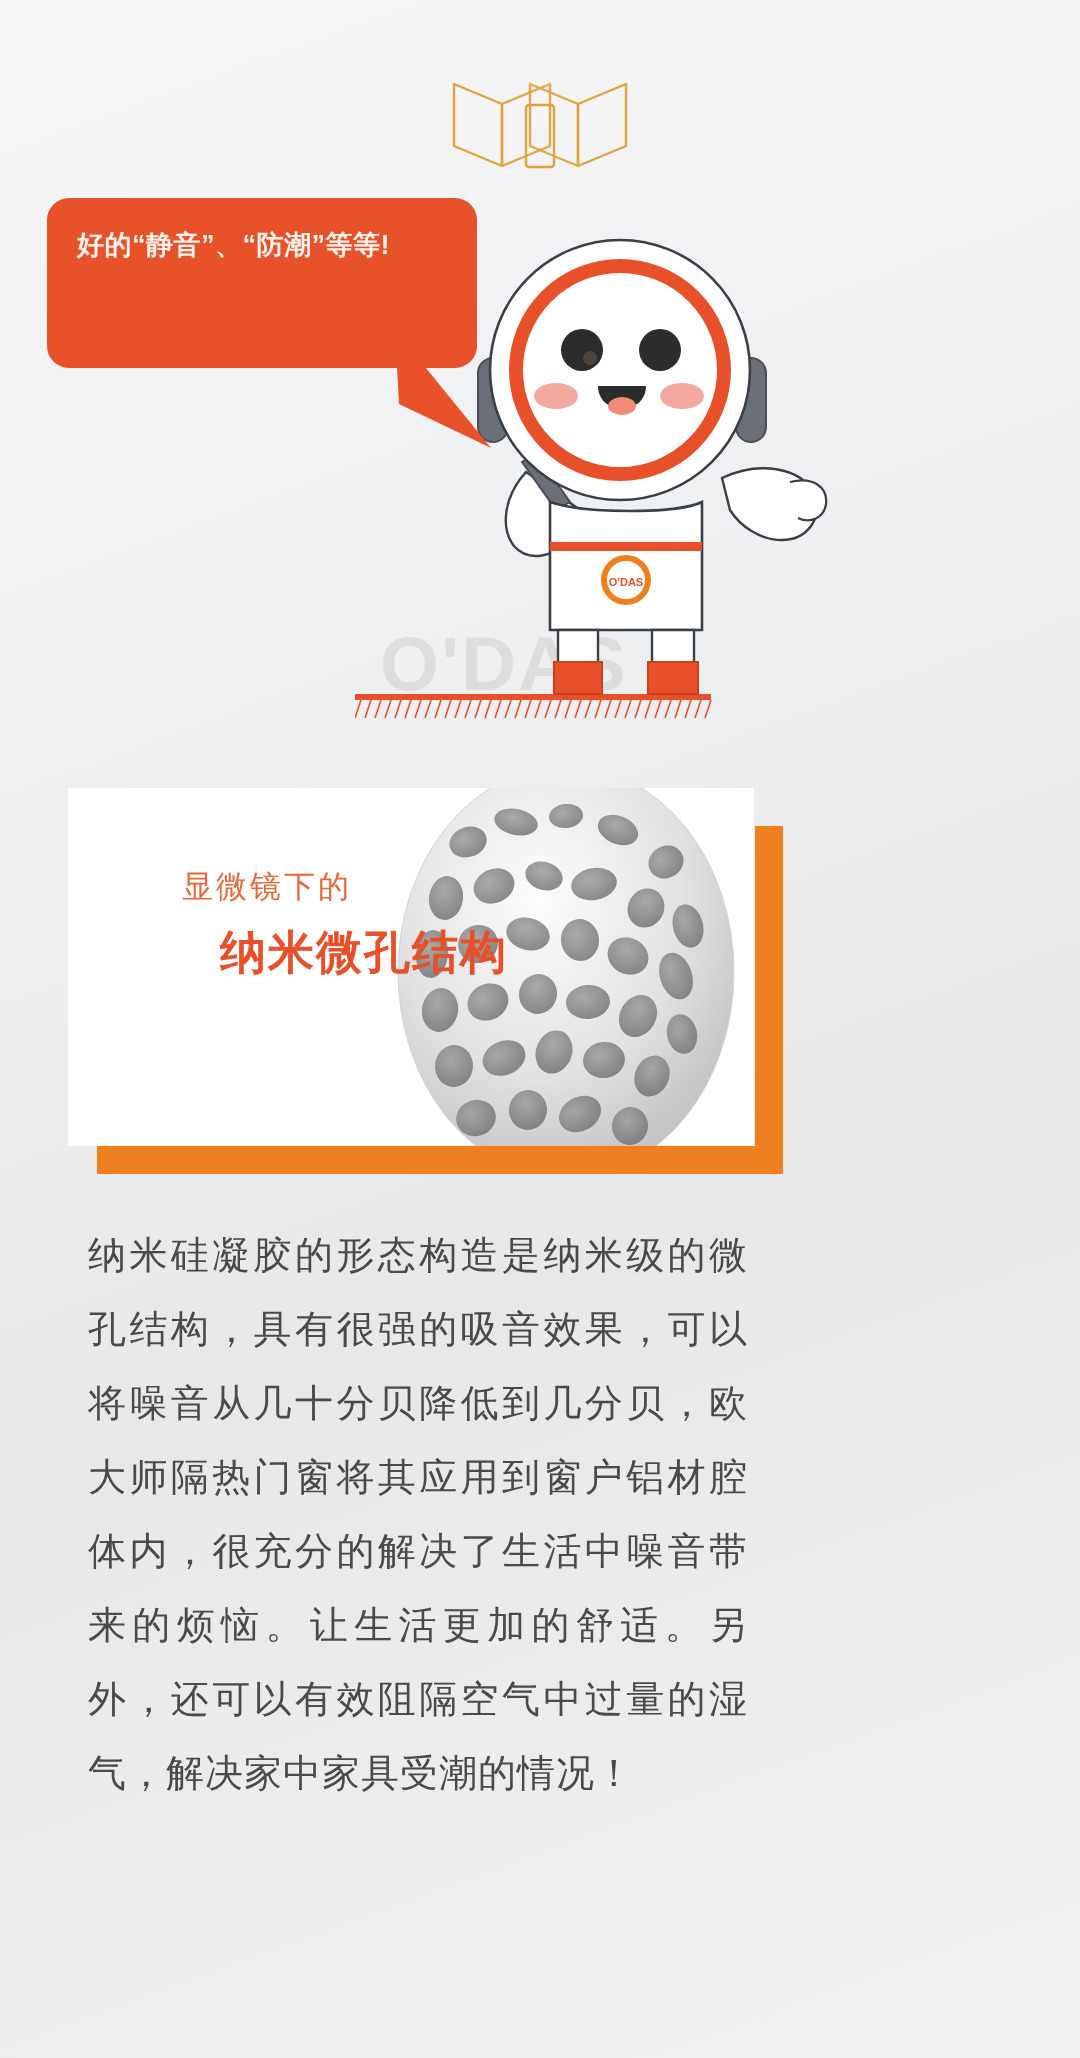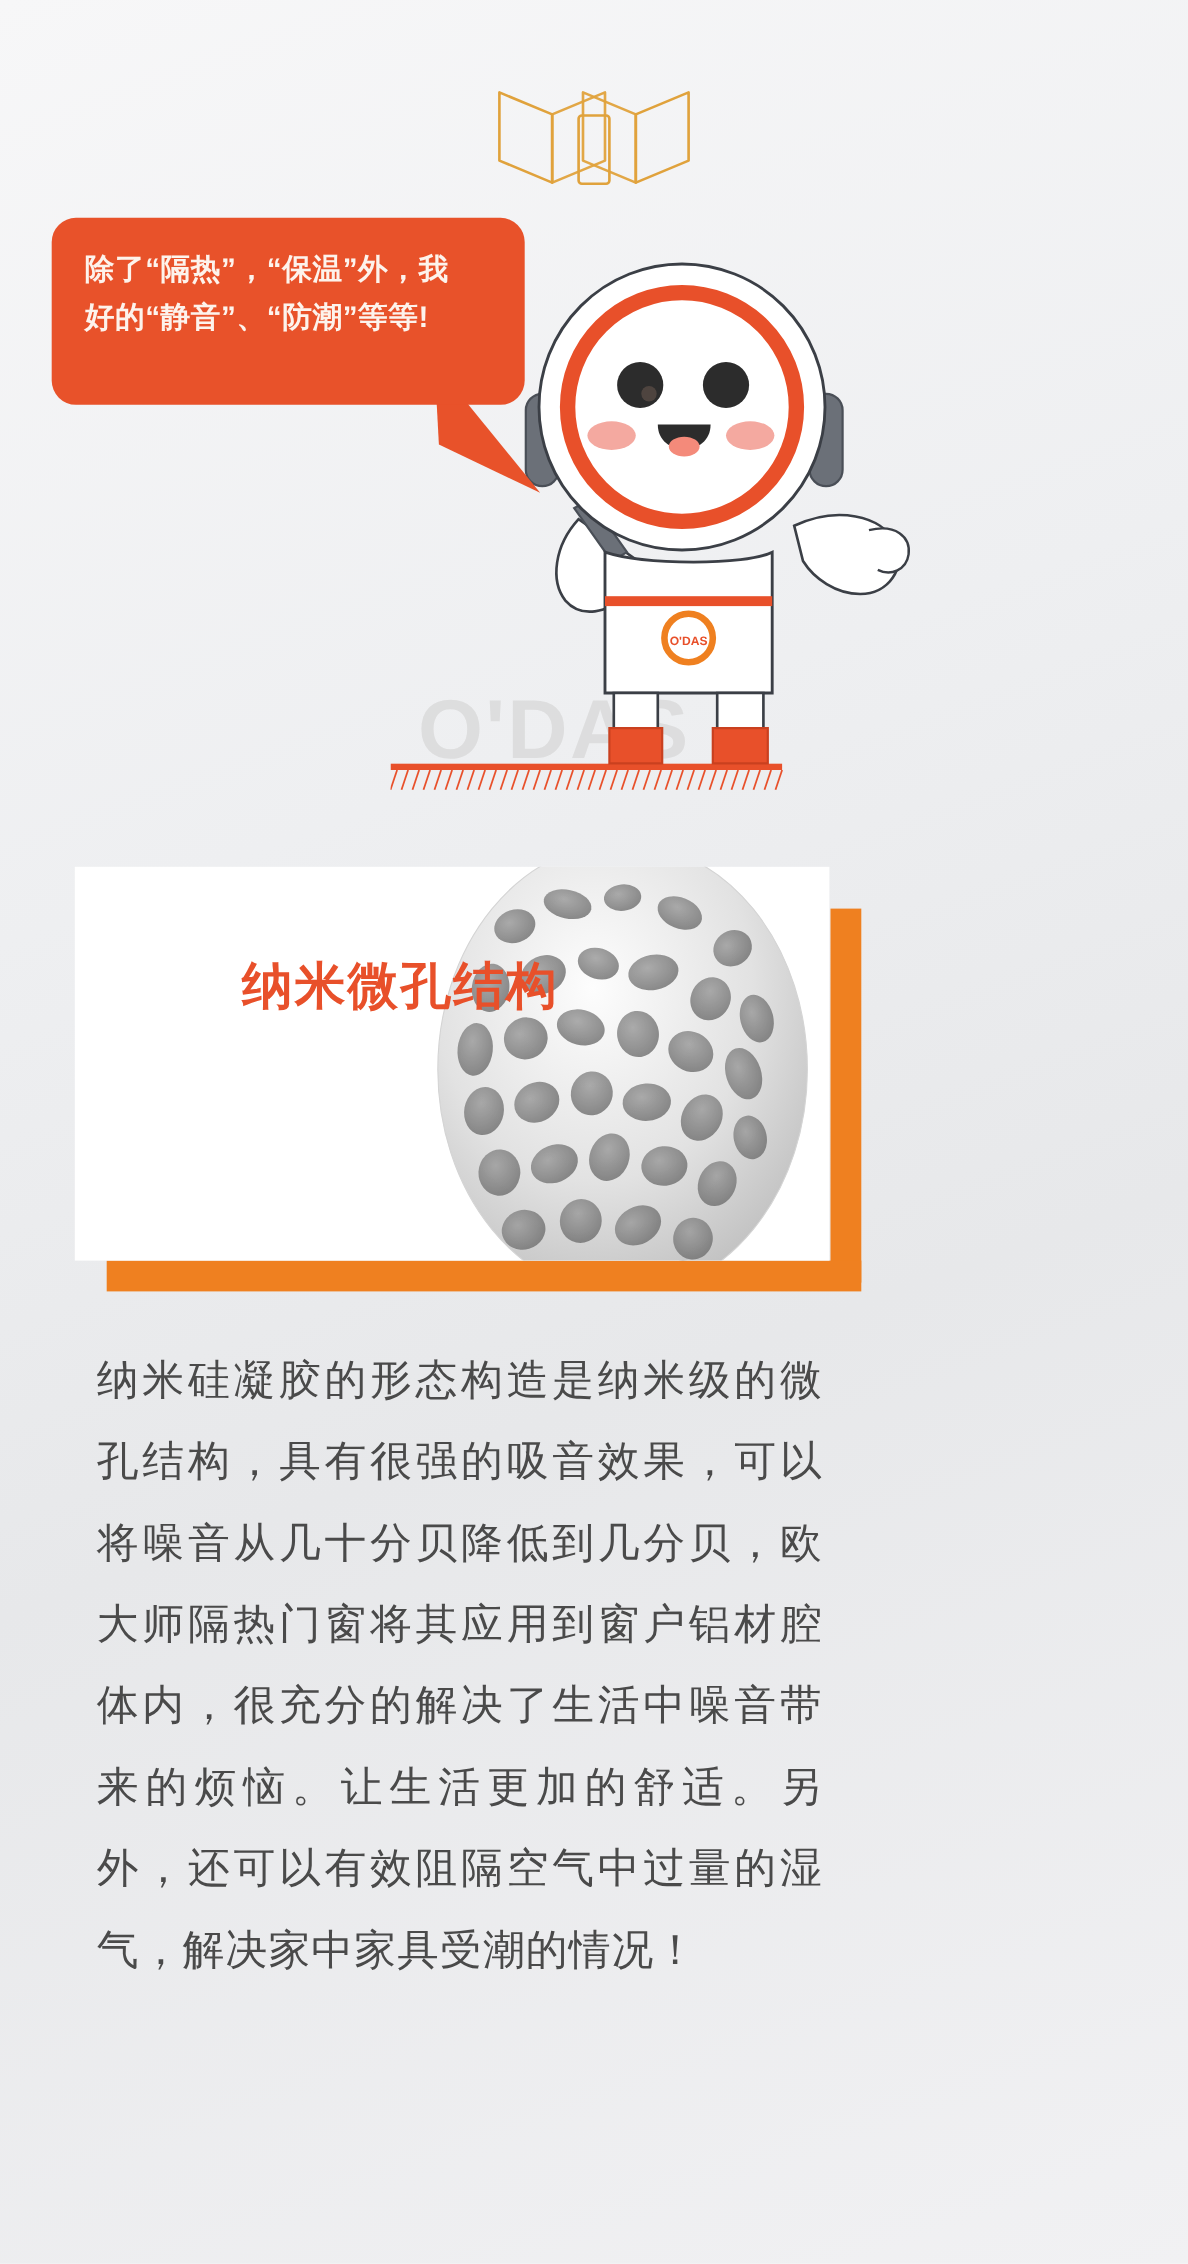--- a/index.html
+++ b/index.html
@@ -90,21 +90,20 @@
       <path d="M14 22 L14 84 L62 104 L62 42 Z"></path>
       <path d="M62 42 L110 22 L110 84 L62 104 Z" opacity="0.95"></path>
       <path d="M186 22 L186 84 L138 104 L138 42 Z"></path>
       <path d="M138 42 L90 22 L90 84 L138 104 Z" opacity="0.95"></path>
       <rect x="86" y="43" width="28" height="62" rx="3"></rect>
     </g>
   </svg>
 </div>
 
 <div id="speech-bubble">
-  <div class="bubble-line">除了“隔热”，“保温”外，我</div>
   <div class="bubble-line">好的“静音”、“防潮”等等!</div>
 </div>
 <div id="bubble-tail">
   <svg width="130" height="130" viewBox="0 0 130 130">
     <polygon points="0,0 96,118 4,74" fill="#e8522a"></polygon>
   </svg>
 </div>
 
 <div id="mascot">
   <svg width="430" height="510" viewBox="0 0 430 510">
@@ -247,17 +246,18 @@
         <ellipse cx="210" cy="356" rx="22" ry="17" transform="rotate(-28 210 356)"></ellipse>
         <ellipse cx="260" cy="368" rx="18" ry="19" transform="rotate(8 260 368)"></ellipse>
         <ellipse cx="140" cy="406" rx="19" ry="16" transform="rotate(-10 140 406)"></ellipse>
         <ellipse cx="196" cy="410" rx="21" ry="15" transform="rotate(16 196 410)"></ellipse>
         <ellipse cx="250" cy="404" rx="17" ry="16" transform="rotate(-20 250 404)"></ellipse>
       </g>
       <ellipse cx="196" cy="214" rx="168" ry="206" fill="none" stroke="#d4d4d4" stroke-width="1"></ellipse>
     </svg>
   </div>
   <div class="card-titles">
+    <div id="card-eyebrow">显微镜下的</div>
     <div id="card-title">纳米微孔结构</div>
   </div>
 </div>
 
 <div id="body-copy">纳米硅凝胶的形态构造是纳米级的微孔结构，具有很强的吸音效果，可以将噪音从几十分贝降低到几分贝，欧大师隔热门窗将其应用到窗户铝材腔体内，很充分的解决了生活中噪音带来的烦恼。让生活更加的舒适。另外，还可以有效阻隔空气中过量的湿气，解决家中家具受潮的情况！</div>
 
 </body></html>

